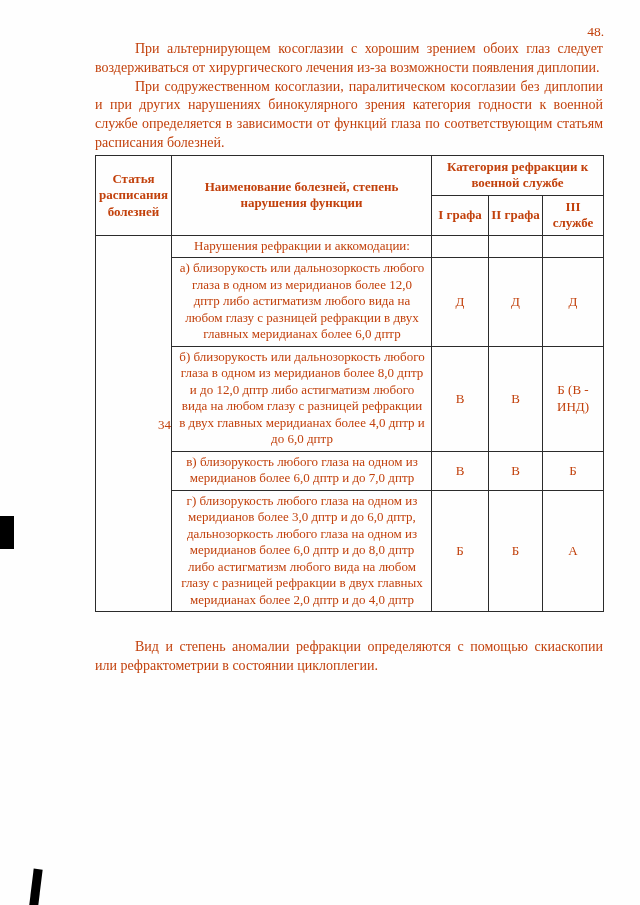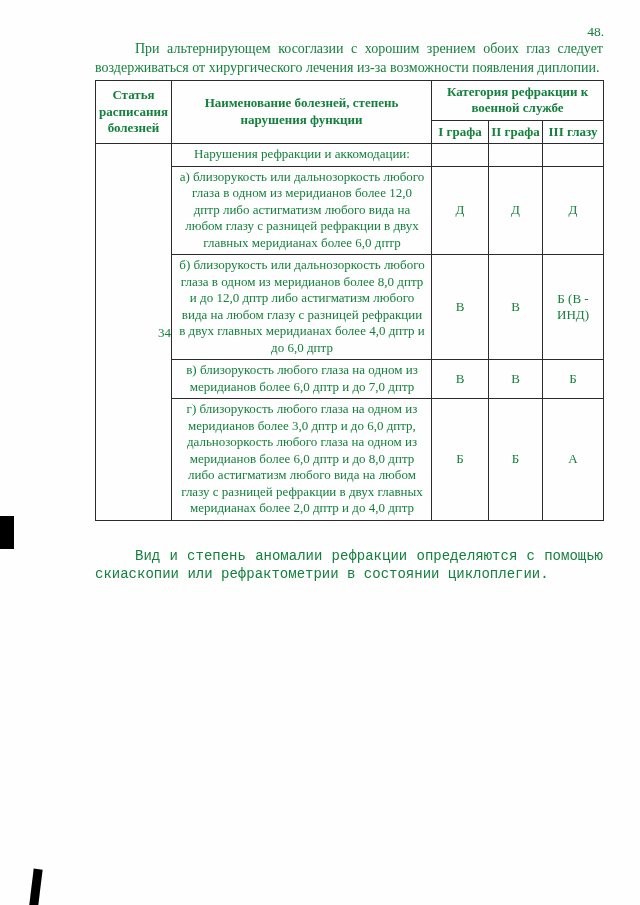--- a/index.html
+++ b/index.html
@@ -4,21 +4,21 @@
 <style>
   * { margin: 0; padding: 0; box-sizing: border-box; }
   html, body { background: #888; }
   .page {
     position: relative;
     width: 640px;
     height: 905px;
     margin: 0 auto;
     background: #fefefe;
     font-family: "Liberation Serif", "DejaVu Serif", serif;
-    color: #15803d;
+    color: #c2410c;
     overflow: hidden;
     padding-left: 32px;
   }
   .page-number {
     position: absolute;
     top: 24px;
     right: 36px;
     font-size: 13.5px;
   }
   .content {
@@ -70,21 +70,20 @@
   }
   td.cell-article {
     text-align: right;
     vertical-align: top;
     padding-top: 3px;
   }
   td.no-b { border-bottom: none; }
   td.no-t { border-top: none; }
   .closing {
     margin-top: 26px;
-    font-family: Liberation Mono, monospace;
   }
   .scan-mark-1 {
     position: absolute;
     left: 0;
     top: 516px;
     width: 14px;
     height: 33px;
     background: #000;
   }
   .scan-mark-2 {
@@ -100,39 +99,40 @@
 </head>
 <body>
 
 <div class="page">
 
   <div class="page-number">48.</div>
 
   <div class="content">
 
     <p class="para">При альтернирующем косоглазии с хорошим зрением обоих глаз следует воздерживаться от хирургического лечения из-за возможности появления диплопии.</p>
+    <p class="para">При содружественном косоглазии, паралитическом косоглазии без диплопии и при других нарушениях бинокулярного зрения категория годности к военной службе определяется в зависимости от функций глаза по соответствующим статьям расписания болезней.</p>
 
     <table class="reg-table">
       <colgroup>
         <col class="c1">
           <col class="c2">
           <col class="c3">
           <col class="c4">
           <col class="c5">
       </colgroup>
       <thead>
         <tr>
           <th rowspan="2">Статья расписания болезней</th>
           <th rowspan="2">Наименование болезней, степень нарушения функции</th>
           <th colspan="3">Категория рефракции к военной службе</th>
         </tr>
         <tr>
           <th class="subhead">I графа</th>
           <th class="subhead">II графа</th>
-          <th class="subhead">III глазу</th>
+          <th class="subhead">III службе</th>
         </tr>
       </thead>
       <tbody>
         <tr>
           <td rowspan="5" class="cell-article">34</td>
           <td class="cell-text no-b">Нарушения рефракции и аккомодации:</td>
           <td class="cell-cat no-b"></td>
           <td class="cell-cat no-b"></td>
           <td class="cell-cat no-b"></td>
         </tr>

